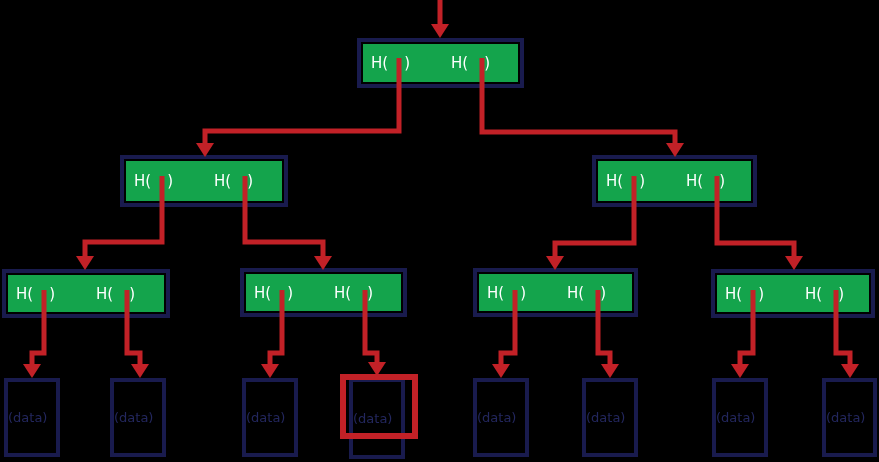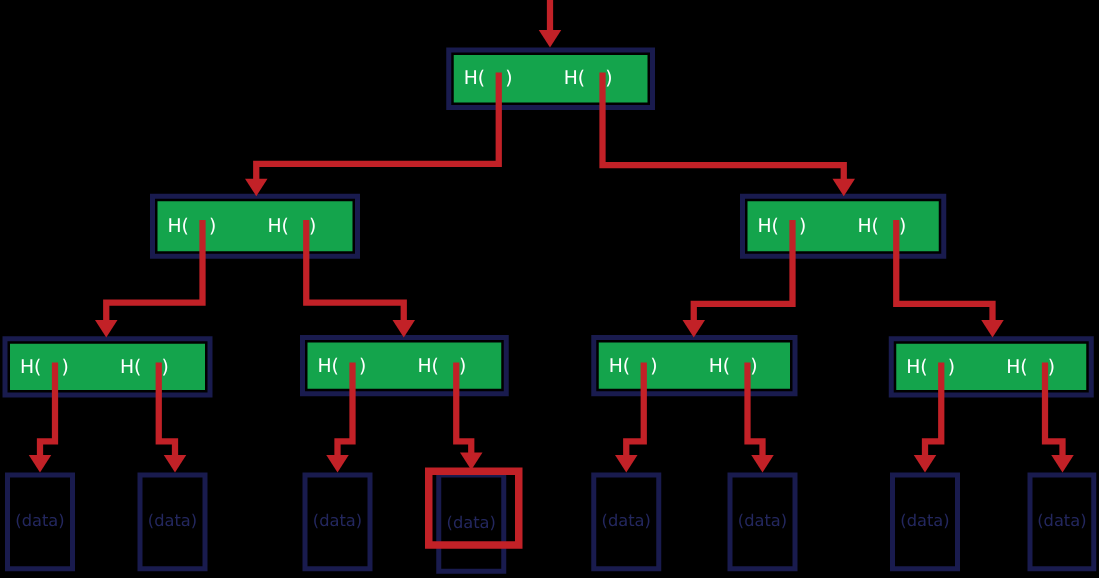--- a/index.html
+++ b/index.html
@@ -25,21 +25,21 @@
     color:var(--c-hash-text, #ffffff);
     font-size:15px; line-height:1; white-space:nowrap;
   }
   .hl1 { left:8px; } .hl2 { left:88px; }
   .paren-gap { display:inline-block; width:16px; }
 
   .data-box {
     position:absolute; top:378px; width:56px; height:79px;
     box-sizing:border-box;
     border:4px solid var(--c-box-border-navy, #191b4e);
-    display:flex; align-items:center; justify-content:center;
+    display:flex; align-items:center; 
   }
   .dlabel { color:var(--c-data-text, #23275e); font-size:13px; line-height:1; }
 
   .highlight {
     position:absolute; left:340px; top:374px; width:78px; height:65px;
     box-sizing:border-box;
     border:6px solid var(--c-highlight-red, #c22127);
     z-index:3;
   }
 

